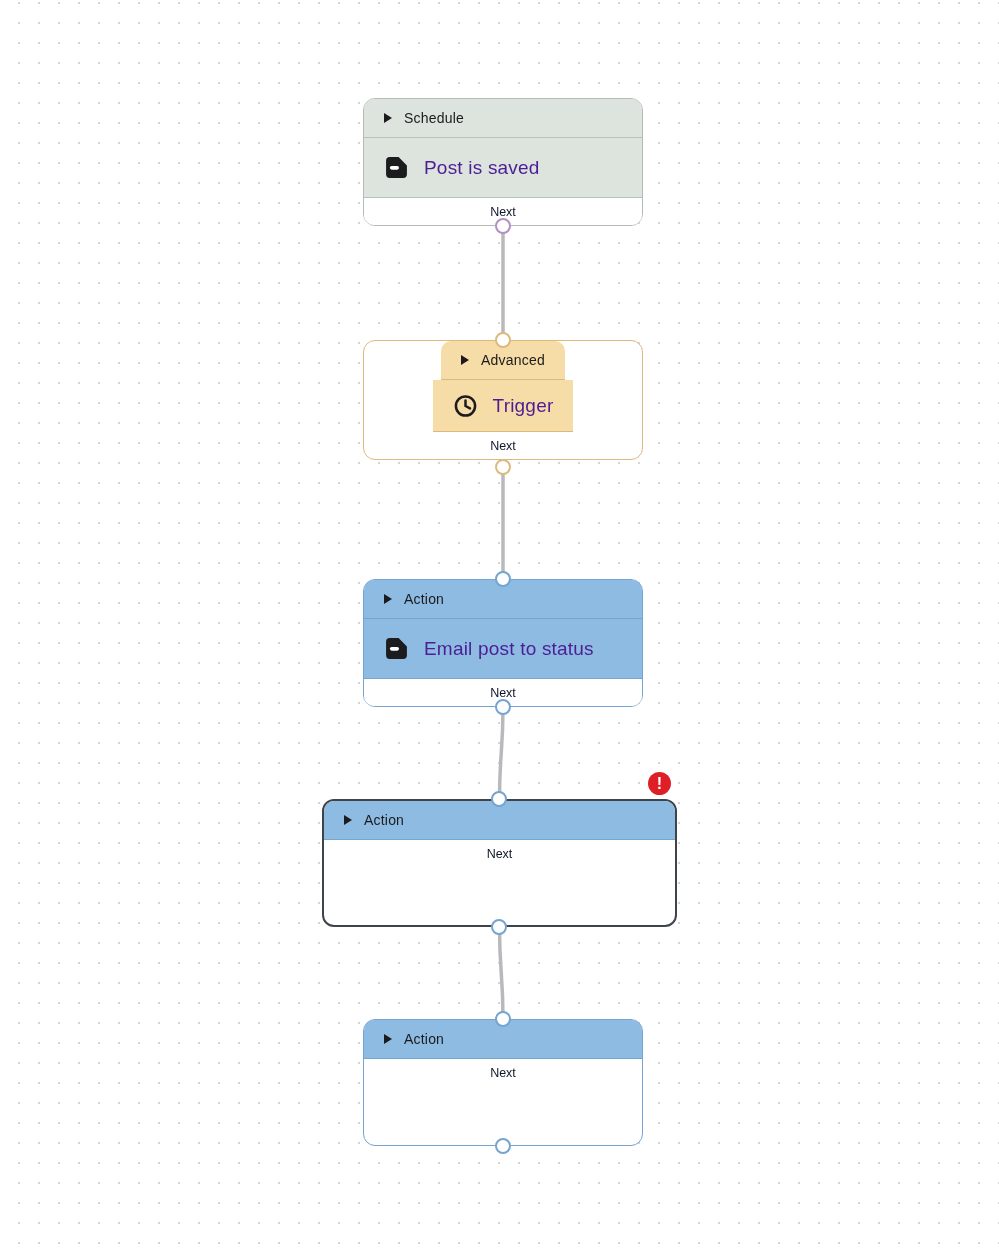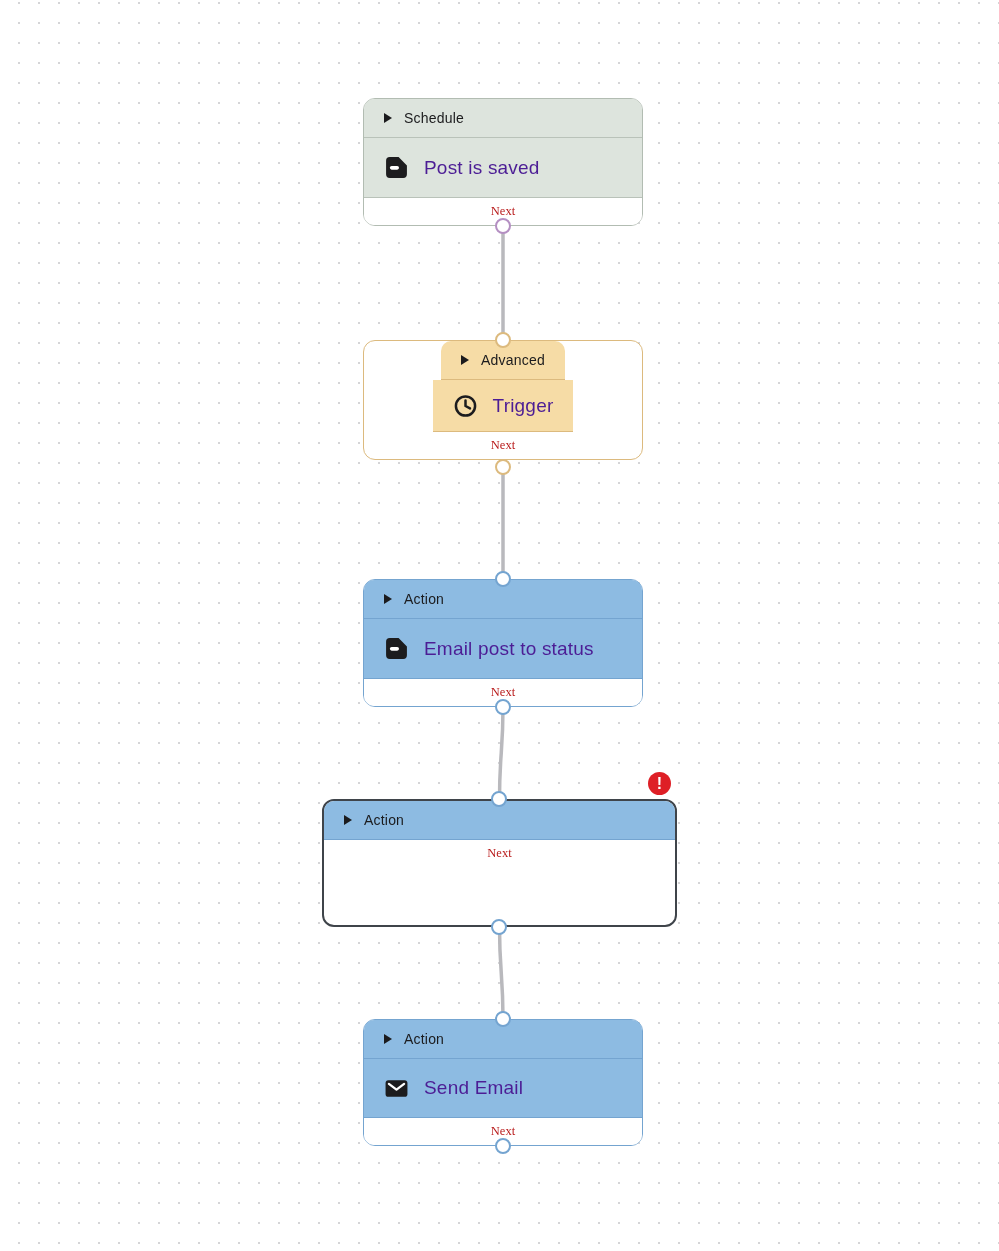--- a/index.html
+++ b/index.html
@@ -35,21 +35,21 @@
     flex:1;display:flex;align-items:center;padding:0 20px;
     background:var(--fill);border-bottom:1px solid var(--sep);
   }
   .node-icon{width:25px;height:25px;flex:none;margin-right:15px;display:flex;align-items:center;justify-content:center;}
   .node-icon svg{display:block;}
   .node-title{font-size:19px;color:#4c1d95;letter-spacing:.2px;white-space:nowrap;}
   .node-footer{
     height:27px;flex:none;display:flex;align-items:center;justify-content:center;
     background:#ffffff;border-radius:0 0 10px 10px;
   }
-  .next-label{font-size:12.5px;color:#b91c1c;font-family:Liberation Serif, serif;}
+  .next-label{font-size:12.5px;color:#0f172a;}
   .connector{
     position:absolute;width:12px;height:12px;box-sizing:content-box;
     background:#ffffff;border:2.5px solid #999;border-radius:50%;z-index:4;
   }
   .error-badge{
     position:absolute;top:-29px;right:4px;width:23px;height:23px;
     border-radius:50%;color:#ffffff;display:flex;align-items:center;justify-content:center;
     font-size:16px;font-weight:800;z-index:5;line-height:1;
   }
 </style>
@@ -132,28 +132,19 @@
     </div>
   <div class="error-badge" style="background: rgb(222, 31, 38);">!</div>
     </div>
     <div class="connector" style="left: 491px; top: 790.5px; border-color: rgb(116, 164, 208);"></div>
     <div class="connector" style="left: 491px; top: 918.5px; border-color: rgb(116, 164, 208);"></div>
     <div class="node" style="left: 363px; top: 1019px; width: 280px; height: 127px; --fill: #8dbbe2; --border: #74a4d0; --sep: #74a4d0;">
     <div class="node-header">
       <span class="caret"></span>
       <span class="type-label">Action</span>
     </div>
-    <div class="node-body">
-      <span class="node-icon">
-          <svg width="26" height="25" viewBox="0 0 24 24">
-            <rect x="1.5" y="4" width="21" height="16" rx="2.8" fill="#1c1c1e"></rect>
-            <path d="M4.7 7.6 L12 13.1 L19.3 7.6" fill="none" stroke="#ffffff" stroke-width="2.2" stroke-linecap="round" stroke-linejoin="round"></path>
-          </svg>
-        </span>
-      <span class="node-title">Send Email</span>
-    </div>
     <div class="node-footer">
       <span class="next-label">Next</span>
     </div>
   </div>
     <div class="connector" style="left: 494.5px; top: 1010.5px; border-color: rgb(116, 164, 208);"></div>
     <div class="connector" style="left: 494.5px; top: 1137.5px; border-color: rgb(116, 164, 208);"></div>
   </div>
 
 </body></html>

